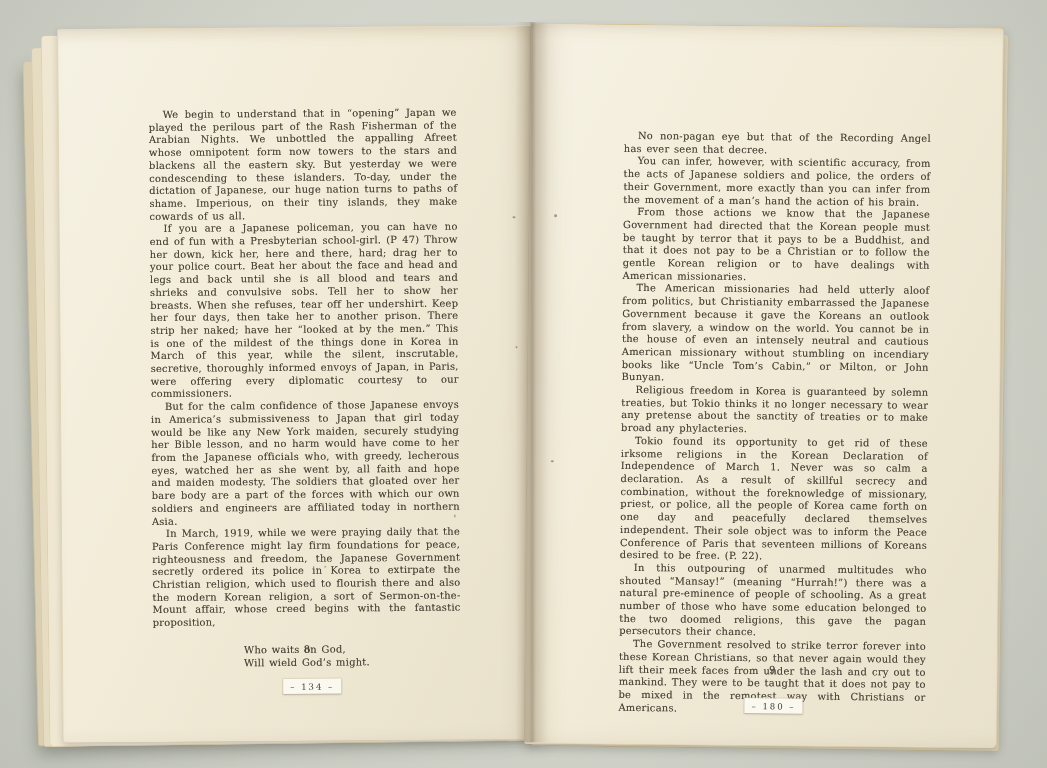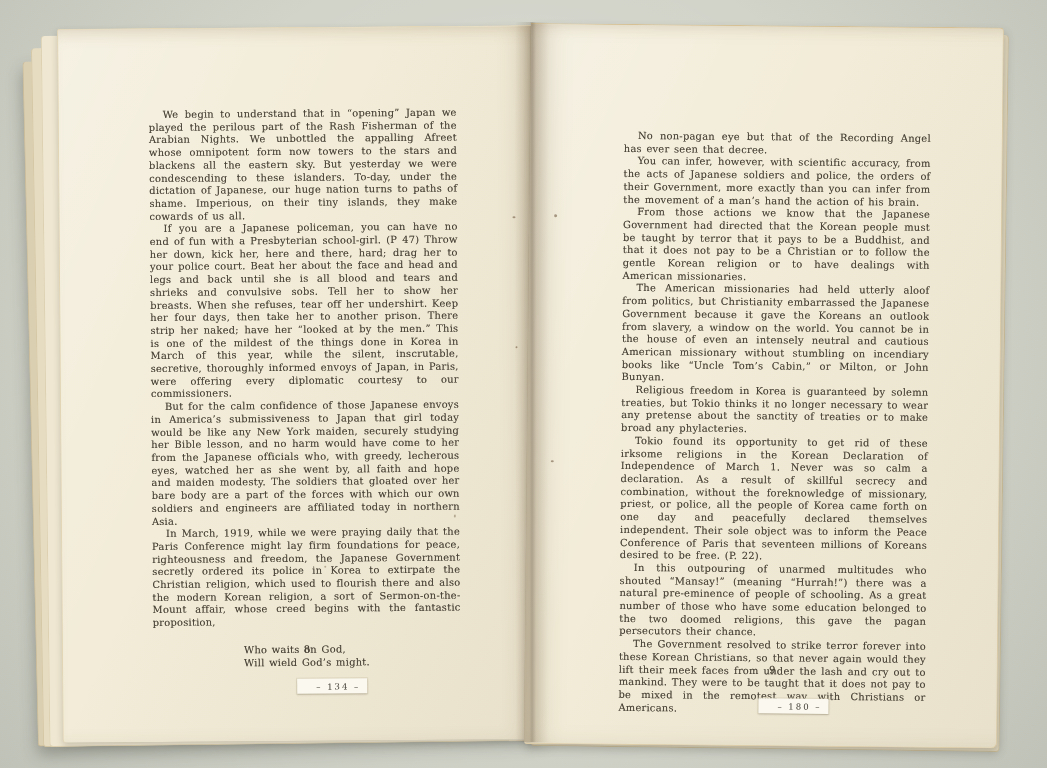--- a/index.html
+++ b/index.html
@@ -57,24 +57,23 @@
   .page-text p{margin:0;padding:0;text-indent:14px;}
   .verse{width:max-content;margin:14px auto 0 auto;text-align:left;line-height:13.5px;}
   .page-number{
     position:absolute;color:var(--ink,#474136);font-size:10px;text-align:center;
     text-shadow:0 0 0.5px rgba(80,70,55,0.45);
   }
   .left-num{left:90px;width:308px;top:616px;}
   .right-num{left:94px;width:307px;top:638px;}
   .stamp{
     position:absolute;background:#fbf9ef;color:#3e3a33;
-    font-size:8.5px;letter-spacing:2px;padding:3px 7px 2px 19px;
+    font-size:8.5px;letter-spacing:2px;padding:3px 7px 2px 7px;
     box-shadow:0 1px 2px rgba(90,80,60,0.30), 0 0 0 1px rgba(200,190,160,0.35);
     white-space:nowrap;
-    margin-left:14px;
   }
   .left-stamp{left:220px;top:651px;}
   .right-stamp{left:220px;top:672px;}
   .speck{position:absolute;border-radius:50%;background:rgba(105,82,58,0.55);}
   .s1{left:453px;top:190px;width:3px;height:2px;}
   .s2{left:455px;top:320px;width:2px;height:2px;}
   .s3{left:392px;top:488px;width:2px;height:3px;background:rgba(105,82,58,0.4);}
   .s4{left:25px;top:190px;width:3px;height:3px;}
   .s5{left:24px;top:436px;width:3px;height:2px;}
   .s6{left:262px;top:538px;width:2px;height:2px;background:rgba(105,82,58,0.4);}

